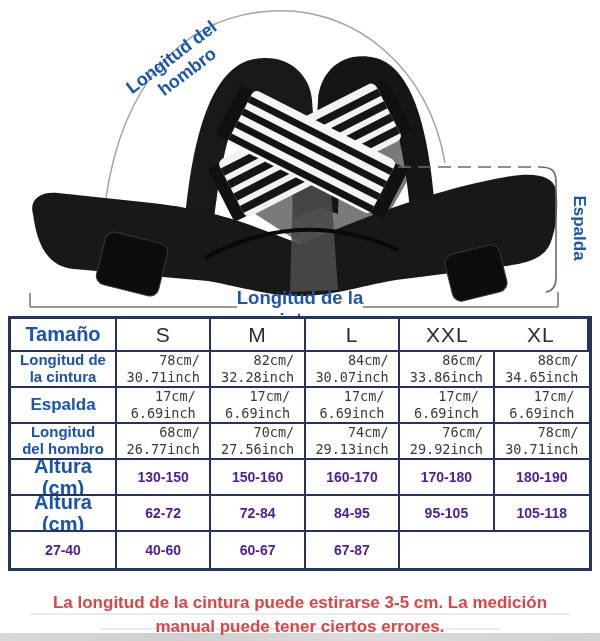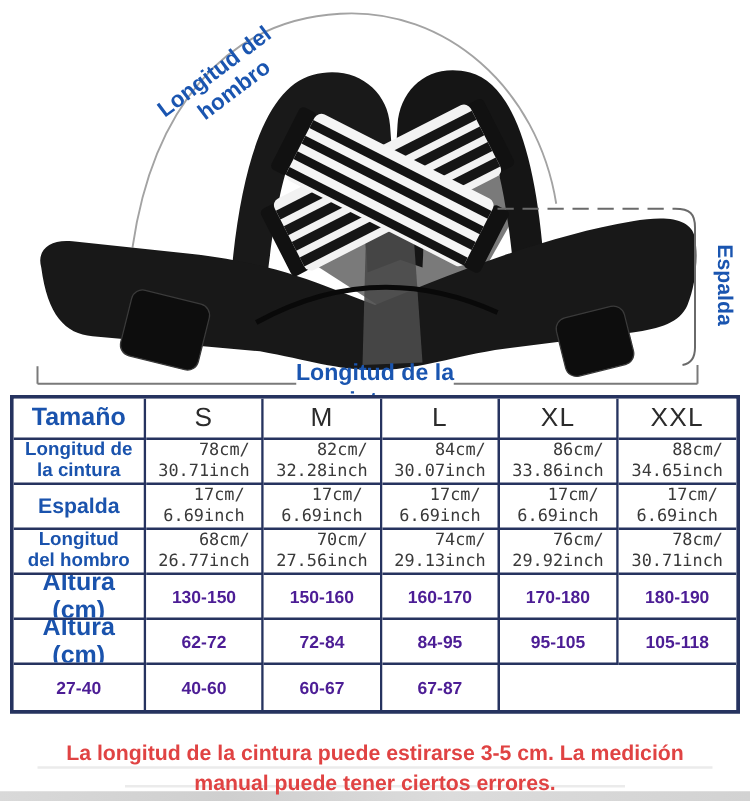--- a/index.html
+++ b/index.html
@@ -122,25 +122,25 @@
       </div>
     <div class="cell">
       <span class="head-size">S</span>
       </div>
     <div class="cell">
       <span class="head-size">M</span>
       </div>
     <div class="cell">
       <span class="head-size">L</span>
       </div>
+    <div class="cell last-col">
+      <span class="head-size">XXL</span>
+      </div>
     <div class="cell">
       <span class="head-size">XL</span>
-      </div>
-    <div class="cell last-col">
-      <span class="head-size">XXL</span>
       </div>
 
     <div class="cell">
       <span class="row-label small">Longitud de
 la cintura</span>
       </div>
     <div class="cell">
       <span class="val-measure">78cm/
 30.71inch</span>
       </div>

